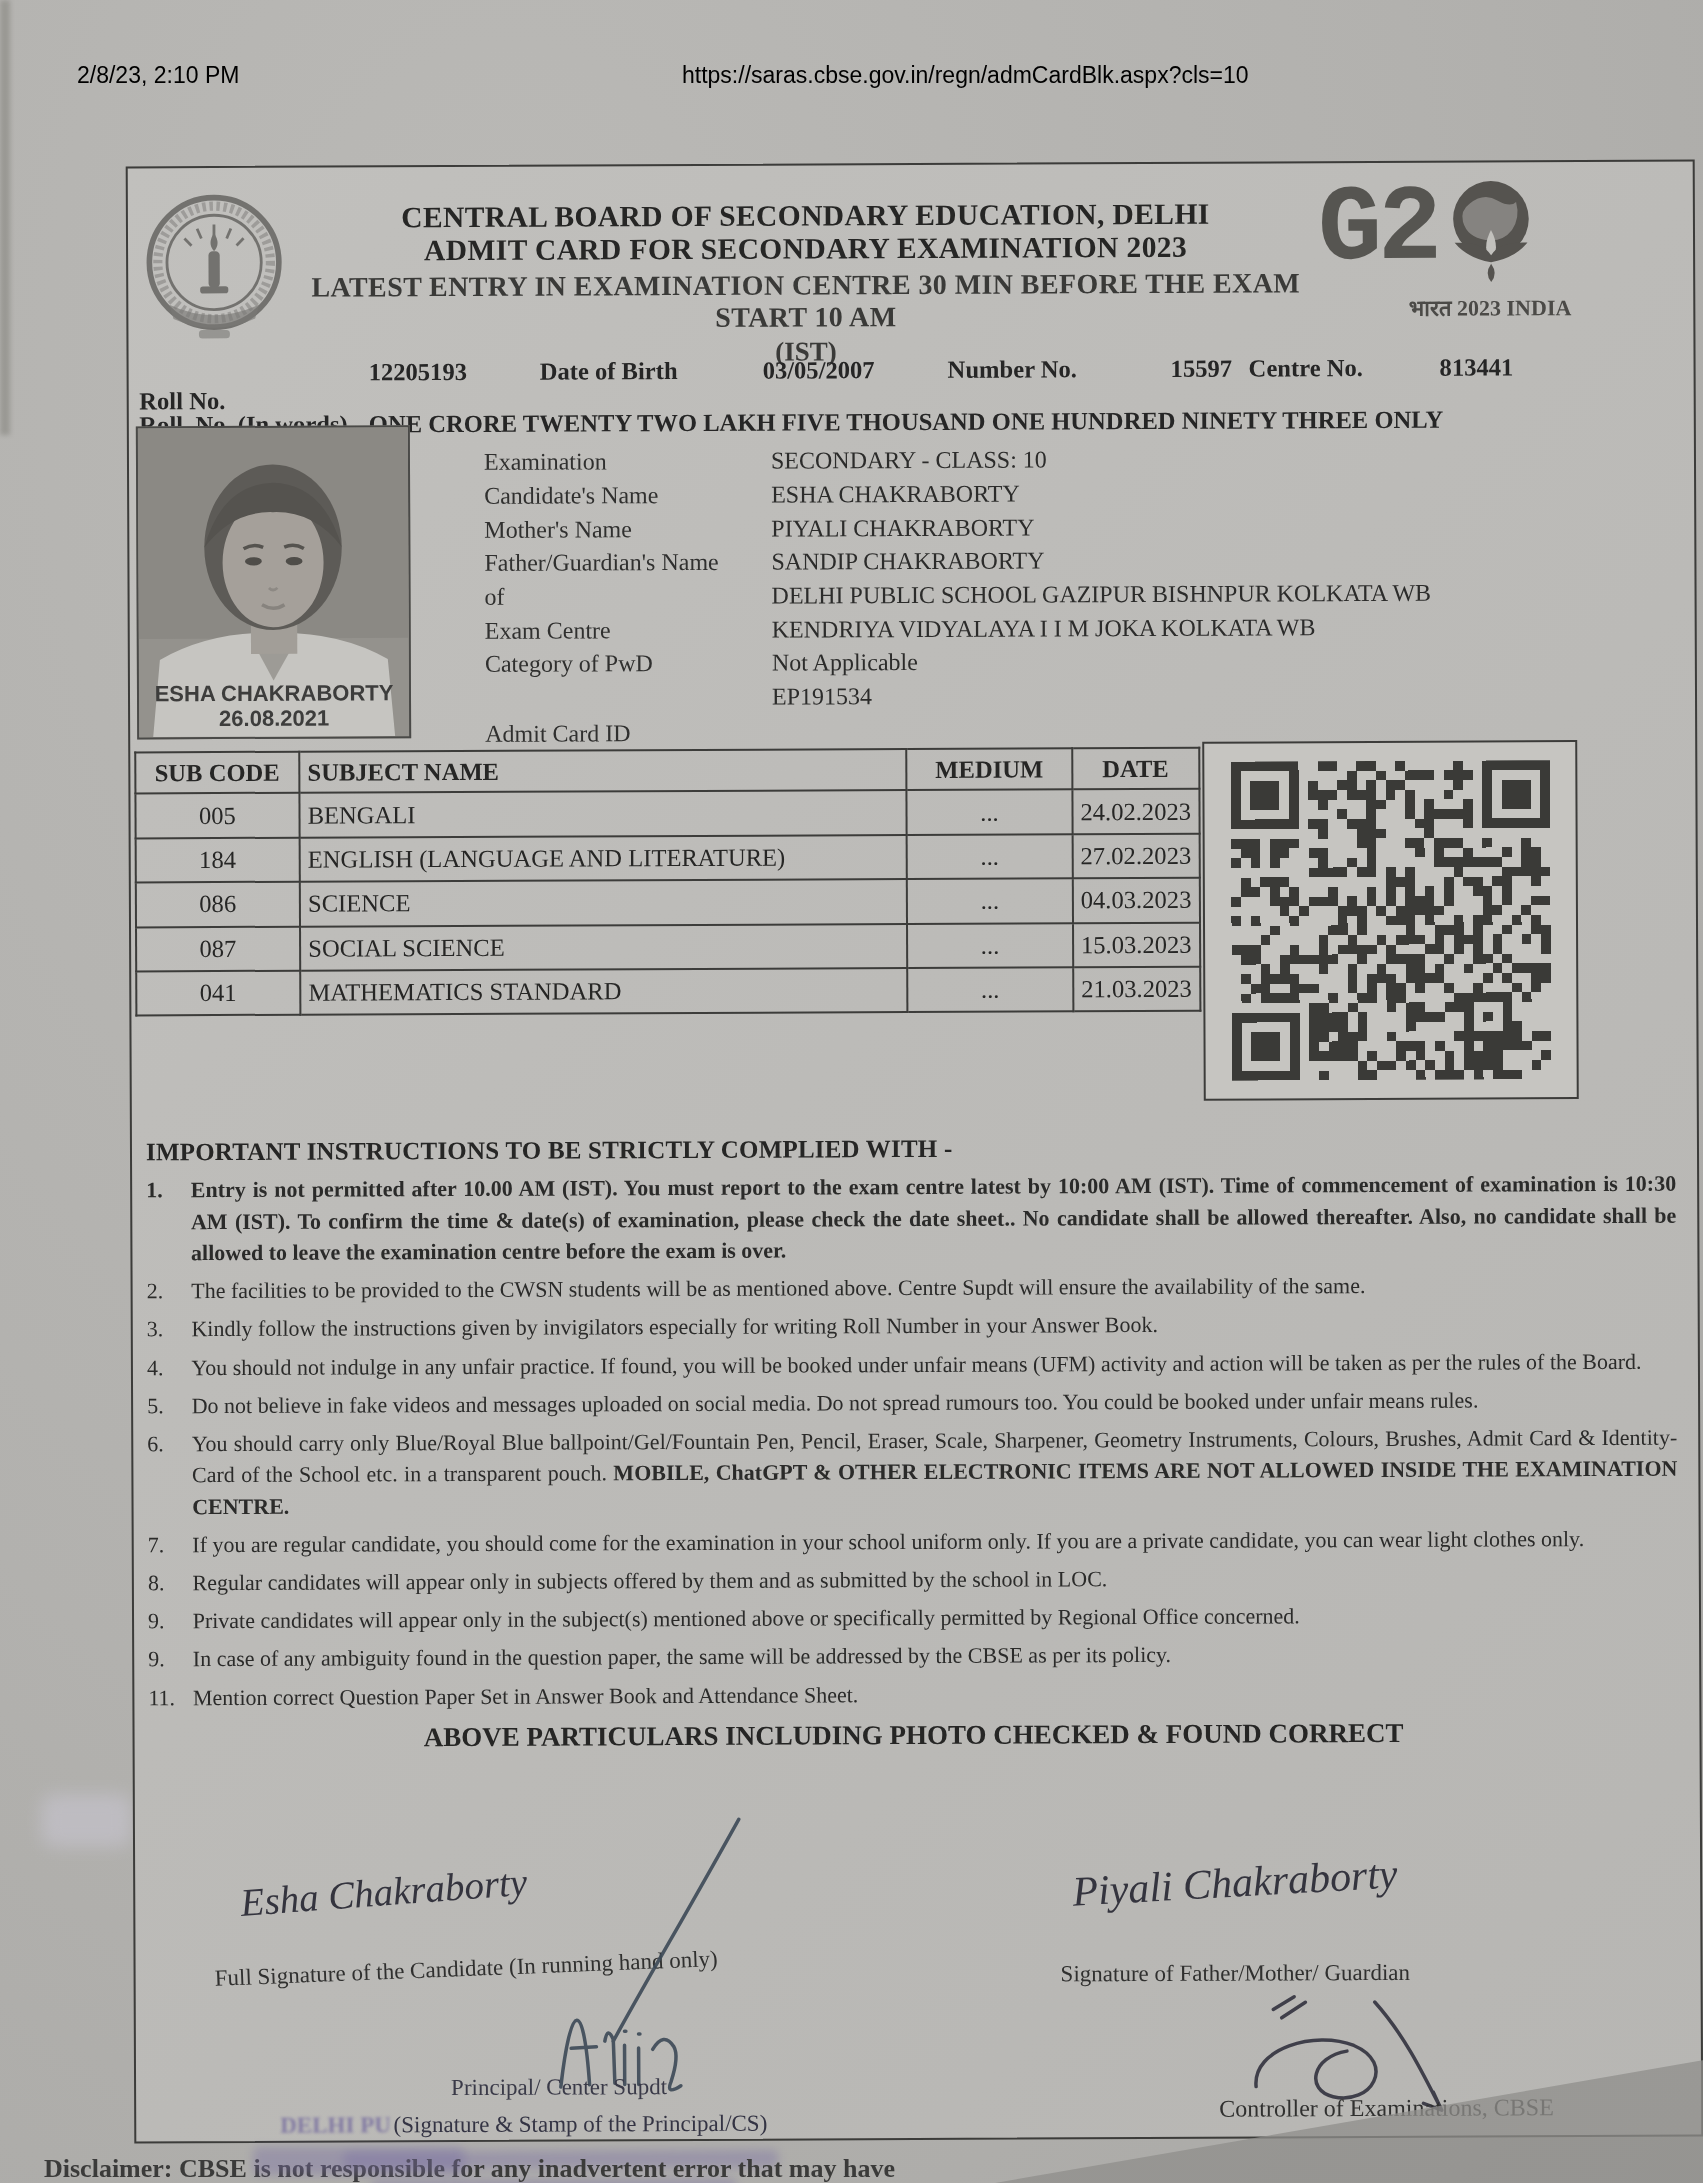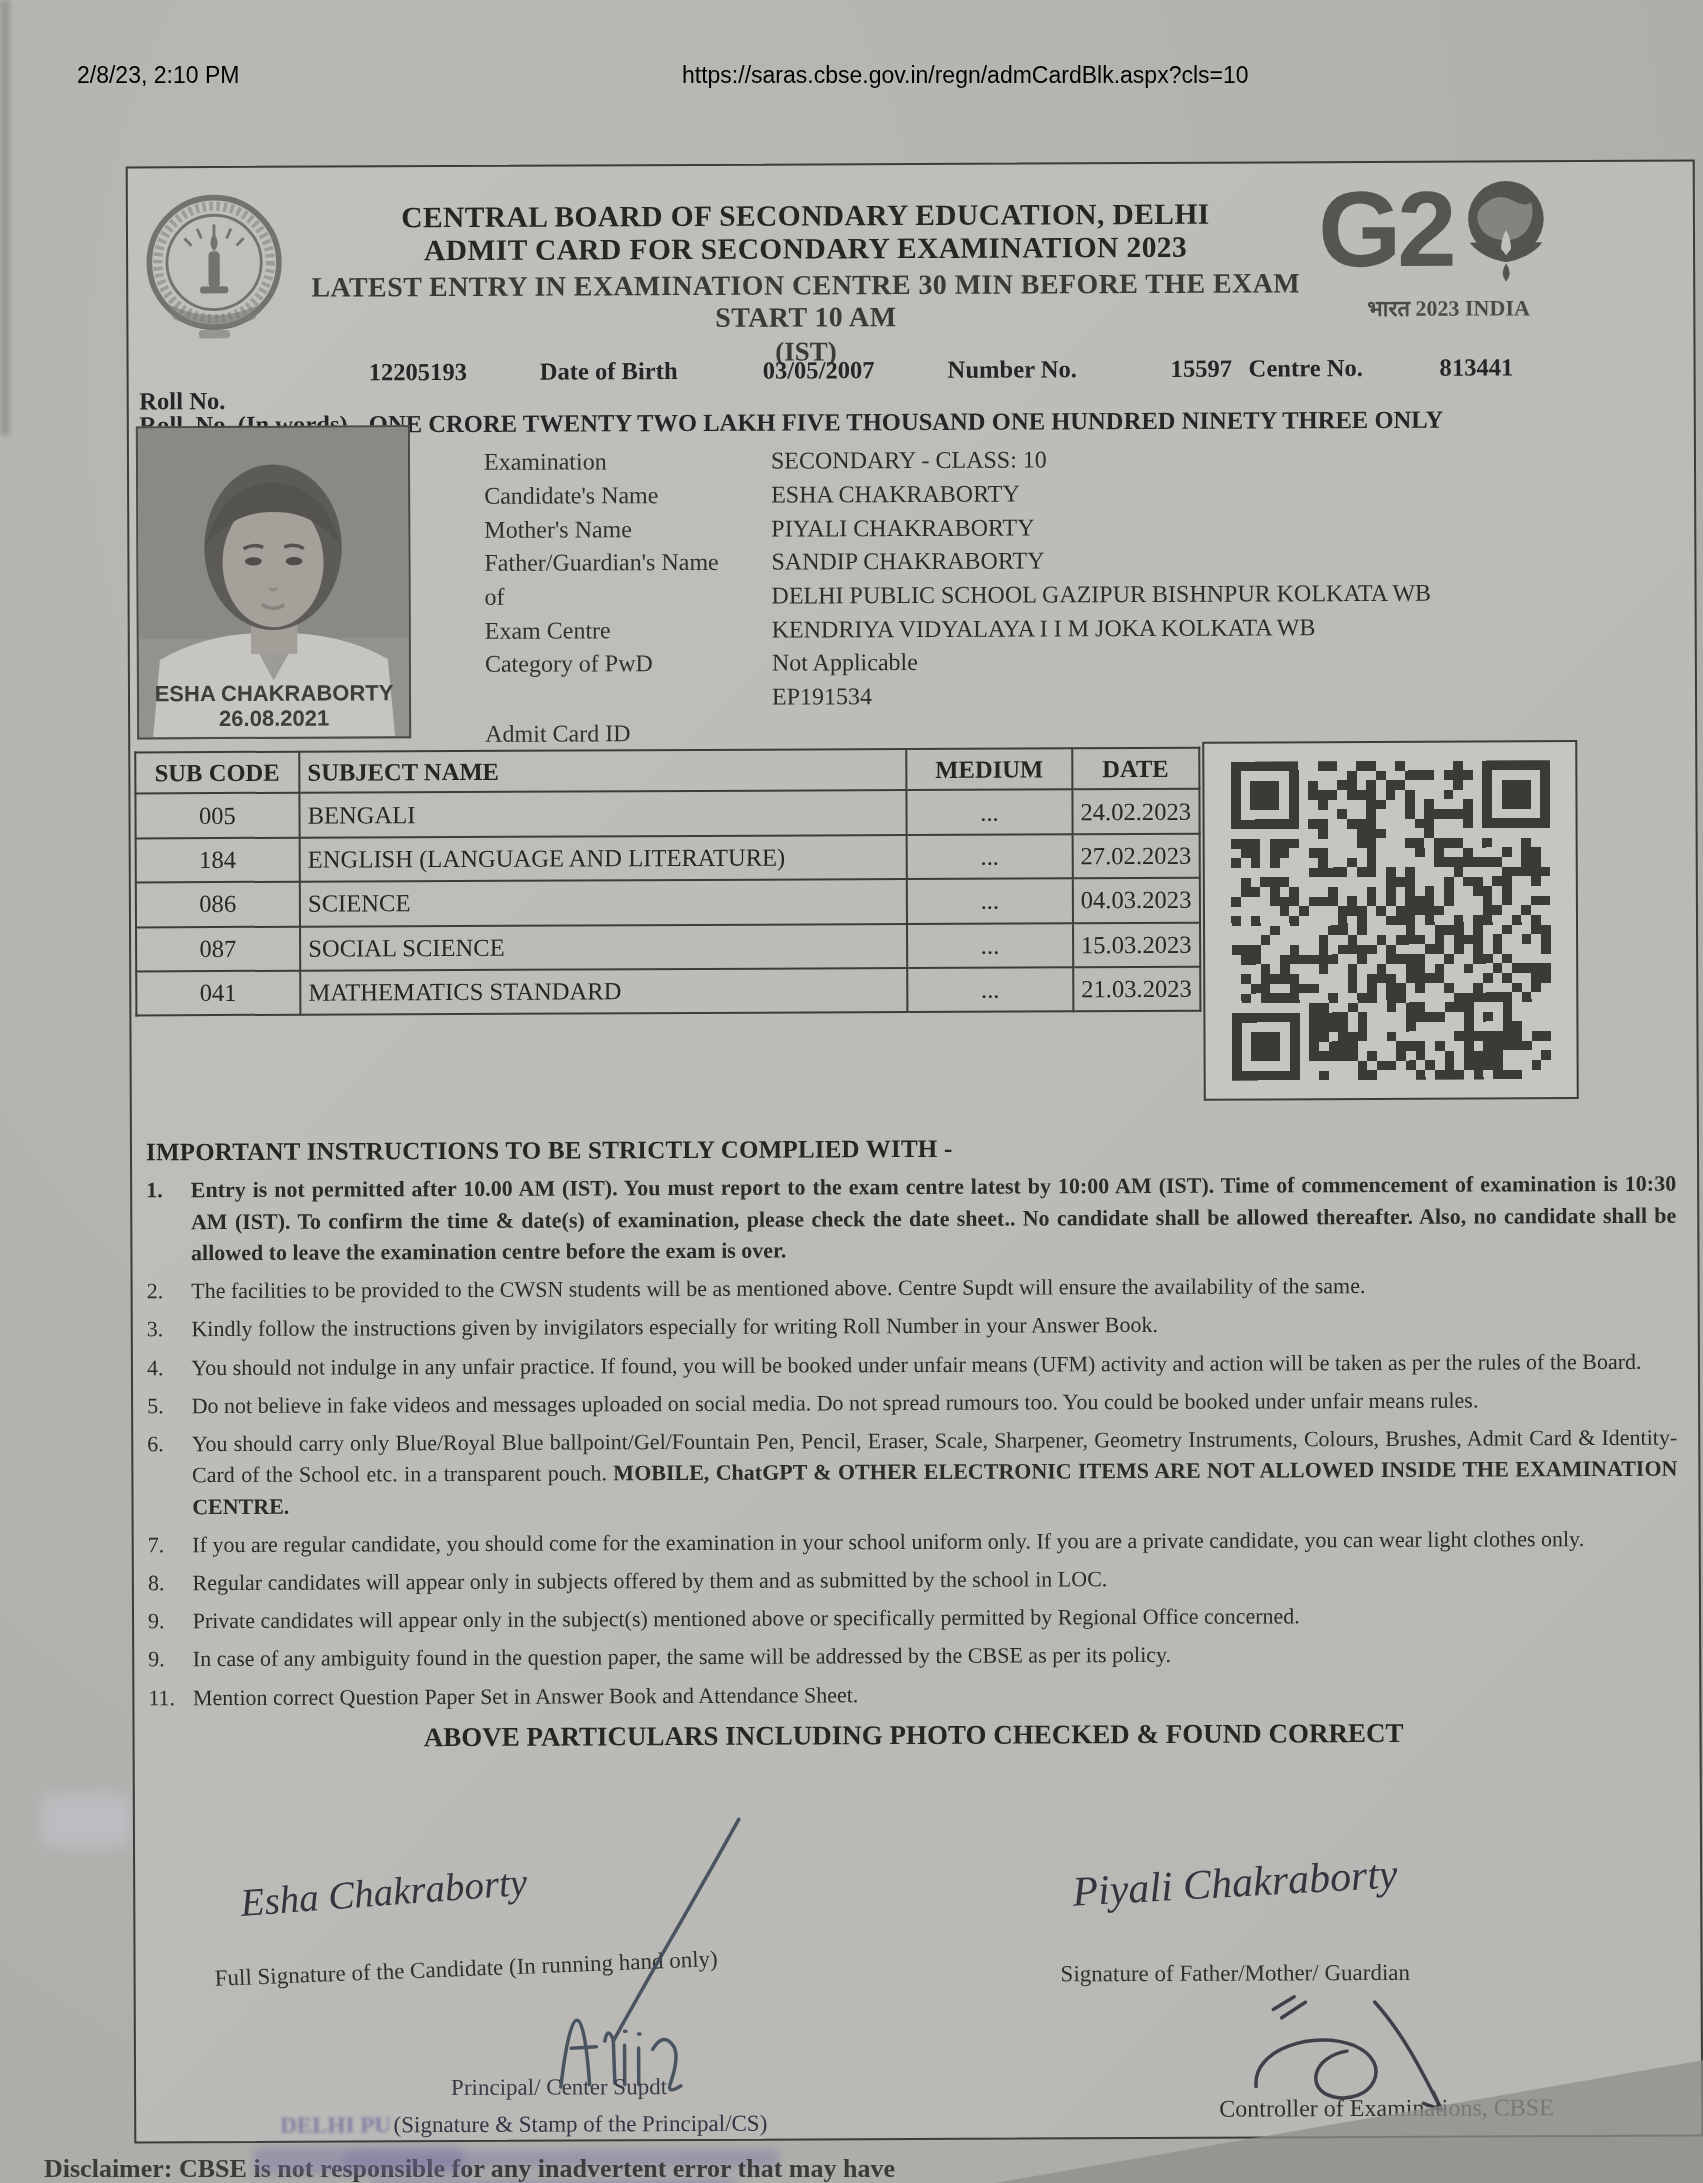--- a/index.html
+++ b/index.html
@@ -96,32 +96,32 @@
 
   <div class="abs hdr-text">
     <div class="hdr-line1">CENTRAL BOARD OF SECONDARY EDUCATION, DELHI</div>
     <div class="hdr-line2">ADMIT CARD FOR SECONDARY EXAMINATION 2023</div>
     <div class="hdr-line3">LATEST ENTRY IN EXAMINATION CENTRE 30 MIN BEFORE THE EXAM START 10 AM</div>
     <div class="hdr-ist">(IST)</div>
   </div>
 
   <div class="abs" style="left:1190px;top:12.6px;width:253px;height:154px;">
     <div style="display:flex;align-items:flex-start;">
-      <span style="font-family:Liberation Sans, sans-serif;font-weight:700;font-size:107px;line-height:1;color:#565551;letter-spacing:-4.2px;">G2</span>
+      <span style="font-family:Liberation Mono, monospace;font-weight:700;font-size:107px;line-height:1;color:#565551;letter-spacing:-4.2px;">G2</span>
       <span style="margin-left:4.2px;">
         <svg viewBox="0 0 140 160" width="98" height="112">
           <circle cx="70" cy="62" r="54" fill="#55534f"></circle>
           <path d="M40 40 q20 -16 40 -4 q18 10 26 2 q6 22 -6 40 q-14 18 -38 14 q-26 -4 -32 -26 q-4 -16 10 -26" fill="#8e8c88" opacity=".85"></path>
           <path d="M70 78 q-14 26 0 46 q14 -20 0 -46" fill="#c2c1bd"></path>
           <path d="M70 124 q-34 -6 -52 -28 q40 -2 52 18 q12 -20 52 -18 q-18 22 -52 28" fill="#55534f"></path>
           <path d="M70 126 q-10 14 0 26 q10 -12 0 -26" fill="#55534f"></path>
         </svg>
       </span>
     </div>
-    <div style="margin-top:4.2px;margin-left:49px;font-weight:700;font-size:22px;color:#4b4a47;">भारत 2023 INDIA</div>
+    <div style="margin-top:4.2px;margin-left:49px;font-weight:700;font-size:22px;color:#4b4a47;text-align:right;">भारत 2023 INDIA</div>
   </div>
 
   <div class="rollrow">
     <span style="left:10.5px;top:191px;margin-top:28px;">Roll No.</span>
     <span style="left:240px;top:191px;">12205193</span>
     <span style="left:411px;top:191px;">Date of Birth</span>
     <span style="left:634px;top:191px;">03/05/2007</span>
     <span style="left:819px;top:191px;">Number No.</span>
     <span style="left:1042px;top:191px;">15597</span>
     <span style="left:1120px;top:191px;">Centre No.</span>

